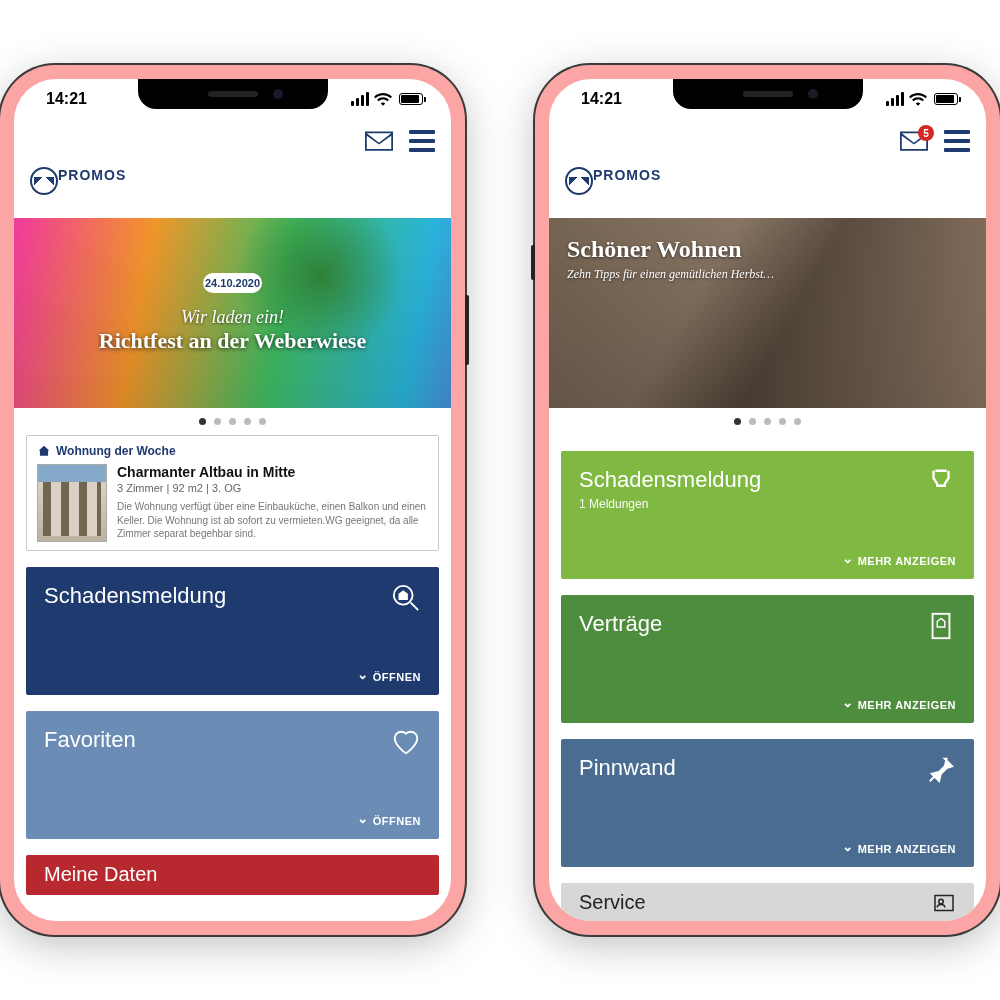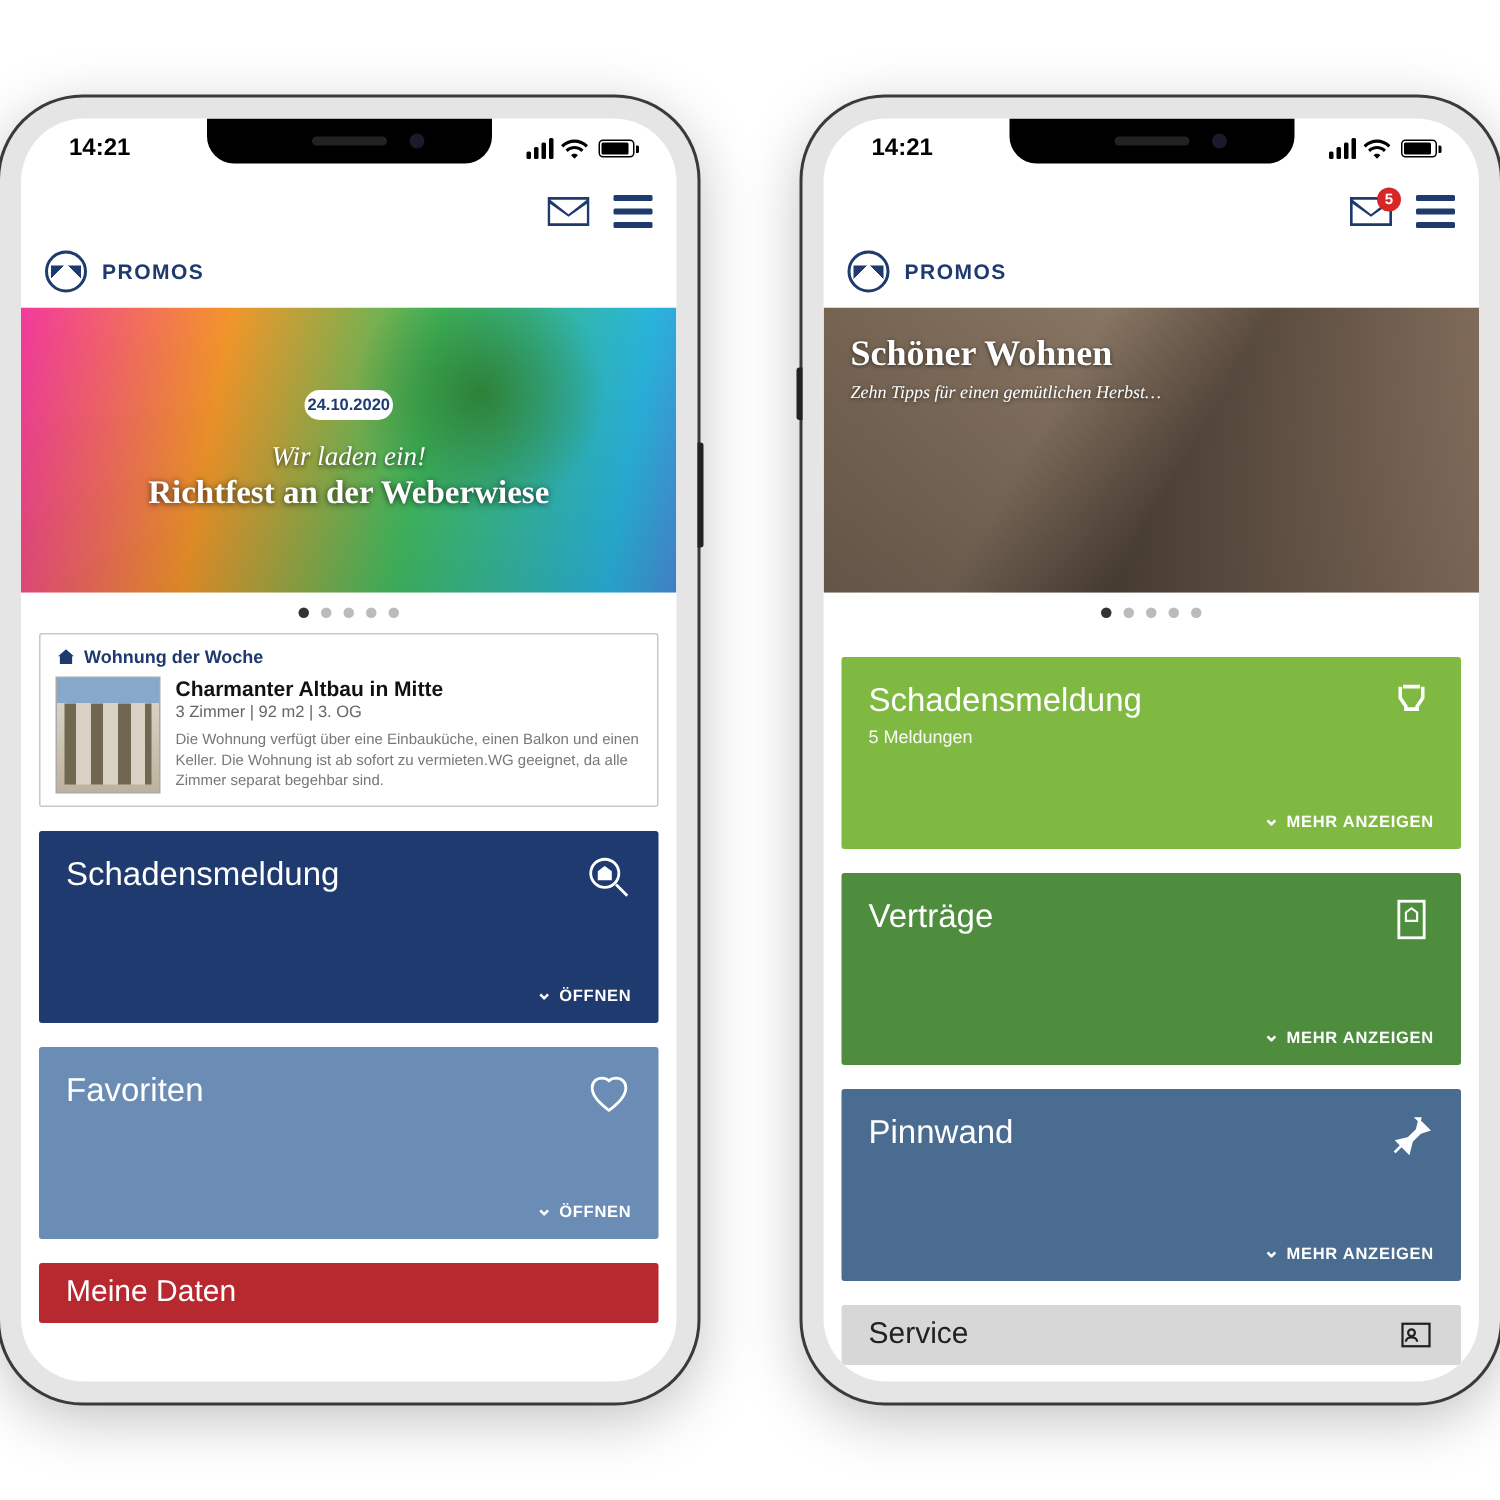--- a/index.html
+++ b/index.html
@@ -1,17 +1,17 @@
 <!DOCTYPE html>
 <html><head>
 <meta charset="utf-8">
 <style>
   *{box-sizing:border-box;margin:0;padding:0;font-family:-apple-system,Helvetica,Arial,sans-serif}
   body{background:#fff;width:1000px;height:1000px;display:flex;justify-content:center;align-items:center;gap:70px}
-  .phone{width:486px;height:870px;background:#e5e5e5;border-radius:55px;padding:14px;position:relative;box-shadow:0 0 0 2px #3a3a3a, 0 10px 40px rgba(0,0,0,.25)}
+  .phone{width:486px;height:870px;background:#fca5a5;border-radius:55px;padding:14px;position:relative;box-shadow:0 0 0 2px #3a3a3a, 0 10px 40px rgba(0,0,0,.25)}
   .phone:before{content:"";position:absolute;left:-4px;top:180px;width:4px;height:35px;background:#222;border-radius:2px 0 0 2px}
   .phone:after{content:"";position:absolute;right:-4px;top:230px;width:4px;height:70px;background:#222;border-radius:0 2px 2px 0}
   .screen{width:100%;height:100%;background:#fff;border-radius:42px;overflow:hidden;position:relative;display:flex;flex-direction:column}
   .notch{position:absolute;top:0;left:50%;transform:translateX(-50%);width:190px;height:30px;background:#000;border-radius:0 0 18px 18px;z-index:20;display:flex;align-items:center;justify-content:center;gap:40px}
   .speaker{width:50px;height:6px;background:#222;border-radius:3px}
   .camera{width:10px;height:10px;background:#1a1a2a;border-radius:50%;position:absolute;right:45px}
   .status-bar{height:40px;display:flex;align-items:center;justify-content:space-between;padding:0 28px 0 32px;font-size:16px;font-weight:600;position:relative;z-index:5}
   .status-right{display:flex;align-items:center;gap:5px}
   .signal{display:flex;align-items:flex-end;gap:2px}
   .signal span{width:3px;background:#000;border-radius:1px}
@@ -21,21 +21,21 @@
   .signal span:nth-child(4){height:14px}
   .battery{width:24px;height:12px;border:1.5px solid #000;border-radius:3px;position:relative;margin-left:2px}
   .battery:after{content:"";position:absolute;right:-4px;top:3px;width:2px;height:5px;background:#000;border-radius:0 1px 1px 0}
   .battery:before{content:"";position:absolute;left:1px;top:1px;width:18px;height:8px;background:#000;border-radius:1px}
   .topbar{height:44px;display:flex;align-items:center;justify-content:flex-end;padding:0 16px;gap:16px}
   .mail-icon{width:28px;height:20px;position:relative}
   .mail-icon svg{width:100%;height:100%}
   .badge{position:absolute;top:-6px;right:-6px;background:#d62626;color:#fff;font-size:10px;font-weight:700;width:16px;height:16px;border-radius:50%;display:flex;align-items:center;justify-content:center}
   .hamburger{display:flex;flex-direction:column;gap:5px}
   .hamburger span{width:26px;height:4px;background:#1e3a6e;border-radius:1px}
-  .brand{display:flex;align-items:center;gap:10px;padding:4px 16px 10px}
+  .brand{display:flex;align-items:flex-start;padding:4px 16px 23px}
   .brand-logo{width:28px;height:28px;border-radius:50%;border:2px solid #1e3a6e;position:relative;overflow:hidden;background:#fff}
   .brand-logo:before{content:"";position:absolute;top:8px;left:2px;right:2px;height:12px;background:linear-gradient(135deg,#1e3a6e 40%,transparent 40%),linear-gradient(225deg,#1e3a6e 40%,transparent 40%);background-size:50% 100%;background-repeat:no-repeat;background-position:left,right}
   .brand-text{font-size:14px;font-weight:700;color:#1e3a6e;letter-spacing:1px}
   .content{flex:1;overflow:hidden}
   .hero{height:190px;position:relative;color:#fff;display:flex;flex-direction:column;justify-content:center;padding:0 18px}
   .hero1{background:linear-gradient(100deg,#ff3da6 0%,#ff9e2c 15%,#44c767 30%,#2bbde8 45%,#8e44d9 60%,#ff4d4d 75%,#ffd84d 90%);background-size:200% 200%}
   .hero1:before{content:"";position:absolute;inset:0;background:radial-gradient(circle at 70% 30%,rgba(44,120,44,.85) 0%,transparent 25%),linear-gradient(rgba(0,0,0,.05),rgba(0,0,0,.15))}
   .hero2{background:linear-gradient(120deg,#8a7560 0%,#a08a75 35%,#6b5a4b 55%,#b89a82 100%)}
   .hero2:before{content:"";position:absolute;inset:0;background:linear-gradient(180deg,rgba(0,0,0,.15),rgba(0,0,0,.35))}
   .hero > *{position:relative;z-index:2}
@@ -240,21 +240,21 @@
           <span class="dot"></span>
           <span class="dot"></span>
           <span class="dot"></span>
           <span class="dot"></span>
       </div>
 
       <div class="tile c-lime">
         <div class="tile-head">
           <div>
             <div class="tile-title">Schadensmeldung</div>
-            <div class="tile-sub">5 Meldungen</div>
+            <div class="tile-sub">1 Meldungen</div>
           </div>
           <div class="tile-icon">
             <svg viewBox="0 0 32 32">
                 <path d="M8 4v8l4 6v2h8v-2l4-6V4M10 4h12" stroke-width="2.5"></path>
               </svg>
           </div>
         </div>
         <div class="tile-action">MEHR ANZEIGEN</div>
       </div>
 

